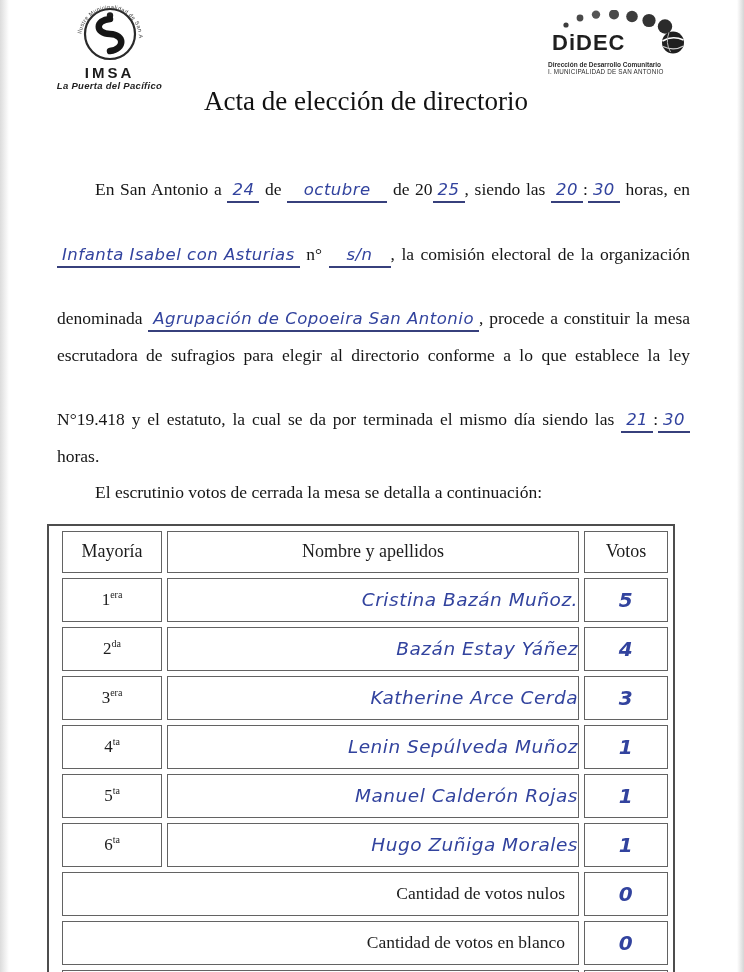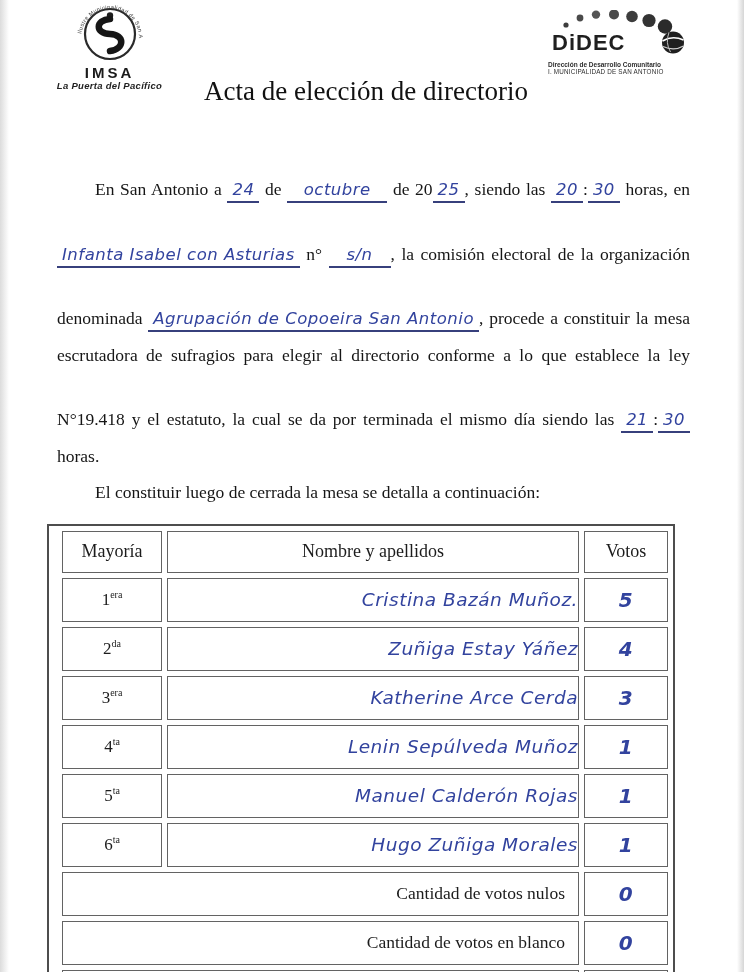--- a/index.html
+++ b/index.html
@@ -37,21 +37,21 @@
   .dideco { position:absolute; right:44px; top:10px; width:152px; text-align:left; }
   .dideco-caption1 {
     font-family:"Liberation Sans", sans-serif; font-size:6.5px; color:#2e2e2e; margin-top:1px;
   }
   .dideco-caption2 {
     font-family:"Liberation Sans", sans-serif; font-size:6.3px; color:#2e2e2e; letter-spacing:0.2px;
   }
 
   
   .doc-title {
-    position:absolute; left:0; top:76px; width:732px;
+    position:absolute; left:0; top:86px; width:732px;
     text-align:center; font-size:27px; color:#111;
   }
 
   
   .content {
     position:absolute; left:57px; top:143px; width:633px;
   }
   .body-par {
     font-size:17.5px; line-height:36.5px; text-align:justify;
     text-indent:38px; color:#161616;
@@ -151,21 +151,21 @@
       <div class="dideco-caption2">I. MUNICIPALIDAD DE SAN ANTONIO</div>
     </div>
   </div>
 
   <div class="doc-title">Acta de elección de directorio</div>
 
   <div class="content">
 
     <p class="body-par"><span>En San Antonio a </span><span class="hand blank w-day">24</span><span> de </span><span class="hand blank w-month">octubre</span><span> de 20</span><span class="hand blank w-year">25</span><span>, siendo las </span><span class="hand blank w-hh">20</span><span>:</span><span class="hand blank w-mm">30</span><span> horas, en </span><span class="hand blank w-addr">Infanta Isabel con Asturias</span><span> n° </span><span class="hand blank w-num">s/n</span><span>, la comisión electoral de la organización denominada </span><span class="hand blank w-org">Agrupación de Copoeira San Antonio</span><span>, procede a constituir la mesa escrutadora de sufragios para elegir al directorio conforme a lo que establece la ley N°19.418 y el estatuto, la cual se da por terminada el mismo día siendo las </span><span class="hand blank w-hh">21</span><span>:</span><span class="hand blank w-mm">30</span><span> horas.</span></p>
 
-    <p class="intro-line">El constituir luego de cerrada la mesa se detalla a continuación:</p>
+    <p class="intro-line">El escrutinio votos de cerrada la mesa se detalla a continuación:</p>
 
     <table class="votes-table">
       <colgroup>
         <col class="col-maj">
           <col class="col-name">
           <col class="col-votes">
       </colgroup>
       <thead>
         <tr>
           <th>Mayoría</th>
@@ -174,21 +174,21 @@
         </tr>
       </thead>
       <tbody>
         <tr>
           <td class="cell-ord"><span>1</span><sup>era</sup></td>
           <td class="cell-name"><span class="hand">Cristina Bazán Muñoz.</span></td>
           <td class="cell-votes"><span class="hand">5</span></td>
         </tr>
         <tr>
           <td class="cell-ord"><span>2</span><sup>da</sup></td>
-          <td class="cell-name"><span class="hand">Zuñiga Estay Yáñez</span></td>
+          <td class="cell-name"><span class="hand">Bazán Estay Yáñez</span></td>
           <td class="cell-votes"><span class="hand">4</span></td>
         </tr>
         <tr>
           <td class="cell-ord"><span>3</span><sup>era</sup></td>
           <td class="cell-name"><span class="hand">Katherine Arce Cerda</span></td>
           <td class="cell-votes"><span class="hand">3</span></td>
         </tr>
         <tr>
           <td class="cell-ord"><span>4</span><sup>ta</sup></td>
           <td class="cell-name"><span class="hand">Lenin Sepúlveda Muñoz</span></td>

